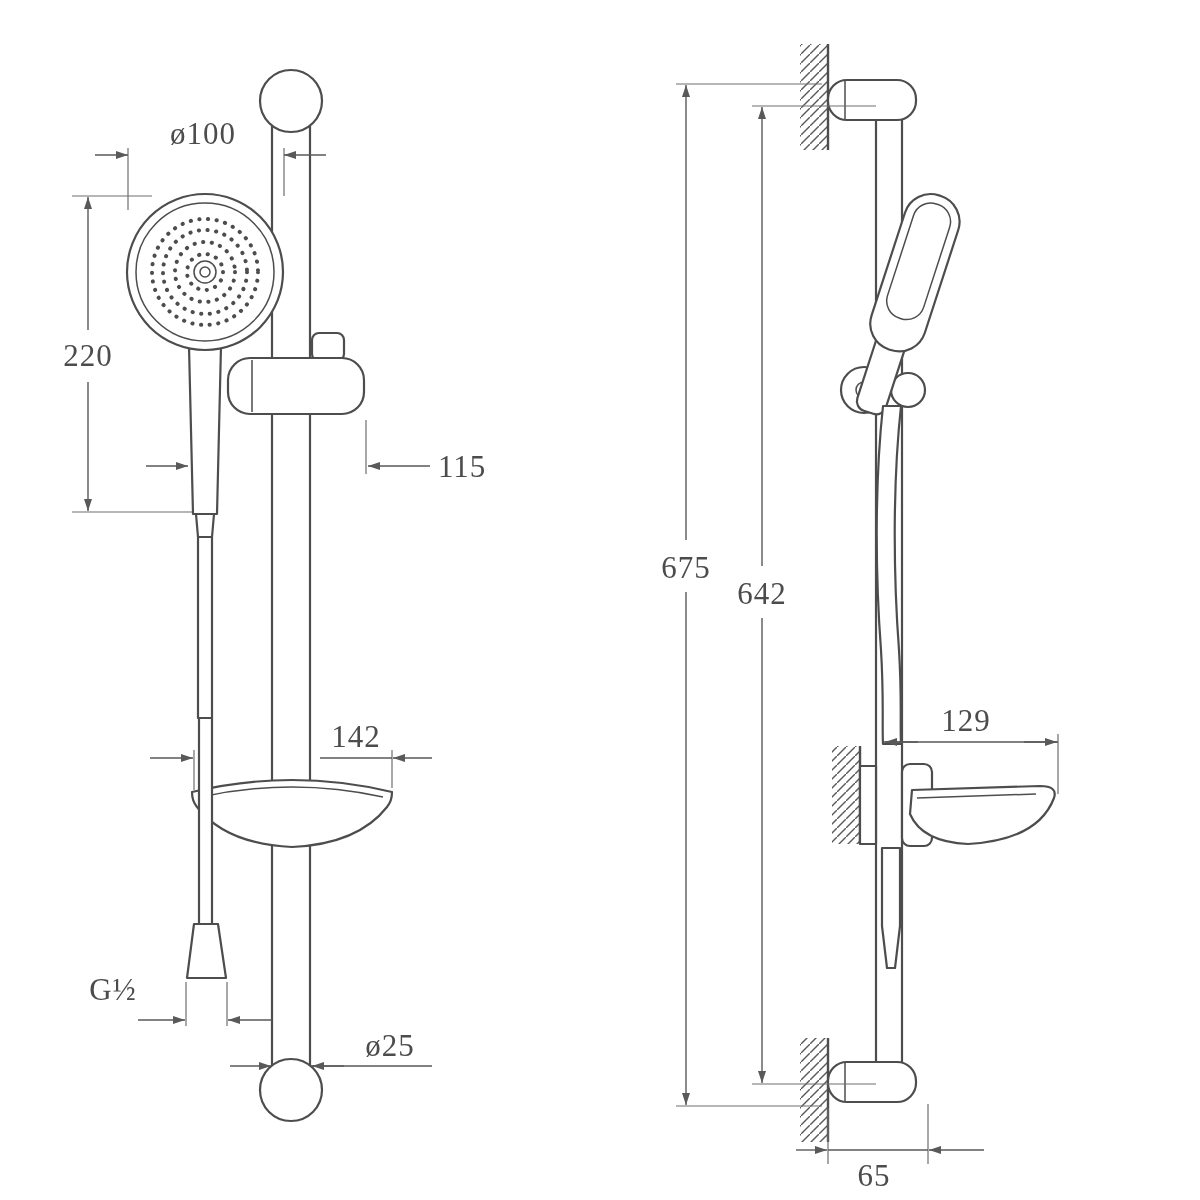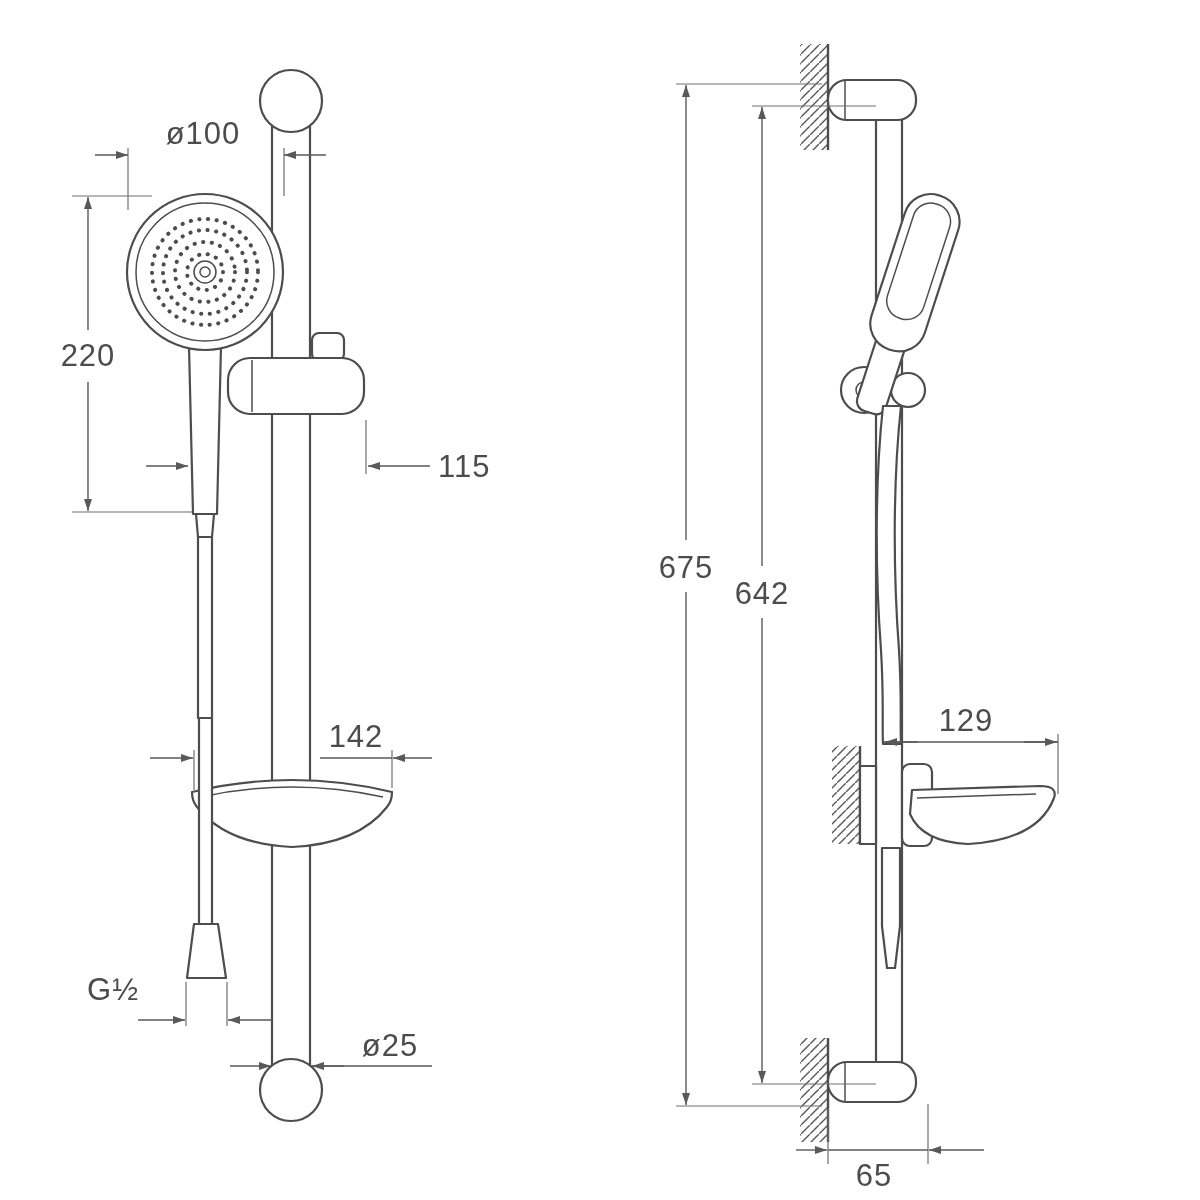--- a/index.html
+++ b/index.html
@@ -1,20 +1,20 @@
 <!DOCTYPE html>
 <html><head>
 <meta charset="utf-8">
 <style>
   html,body{margin:0;padding:0;background:#fff;}
   .canvas{
     position:relative;
     width:1200px;height:1200px;
     background:#ffffff;
-    font-family:Liberation Sans, sans-serif;
+    font-family:Liberation Serif, serif;
   }
   svg{display:block;}
   
   .part{fill:#ffffff;stroke:#4d4d4d;stroke-width:2.2;stroke-linejoin:round;}
   .ln{fill:none;stroke:#4d4d4d;stroke-width:2.2;stroke-linecap:round;}
   .thin{fill:none;stroke:#4d4d4d;stroke-width:1.5;}
   .dots{fill:none;stroke:#4d4d4d;stroke-width:4;stroke-dasharray:0.2 8.5;stroke-linecap:round;}
   
   .dim{stroke:#595959;stroke-width:1.4;fill:none;}
   .ext{stroke:#6e6e6e;stroke-width:1.2;fill:none;}

